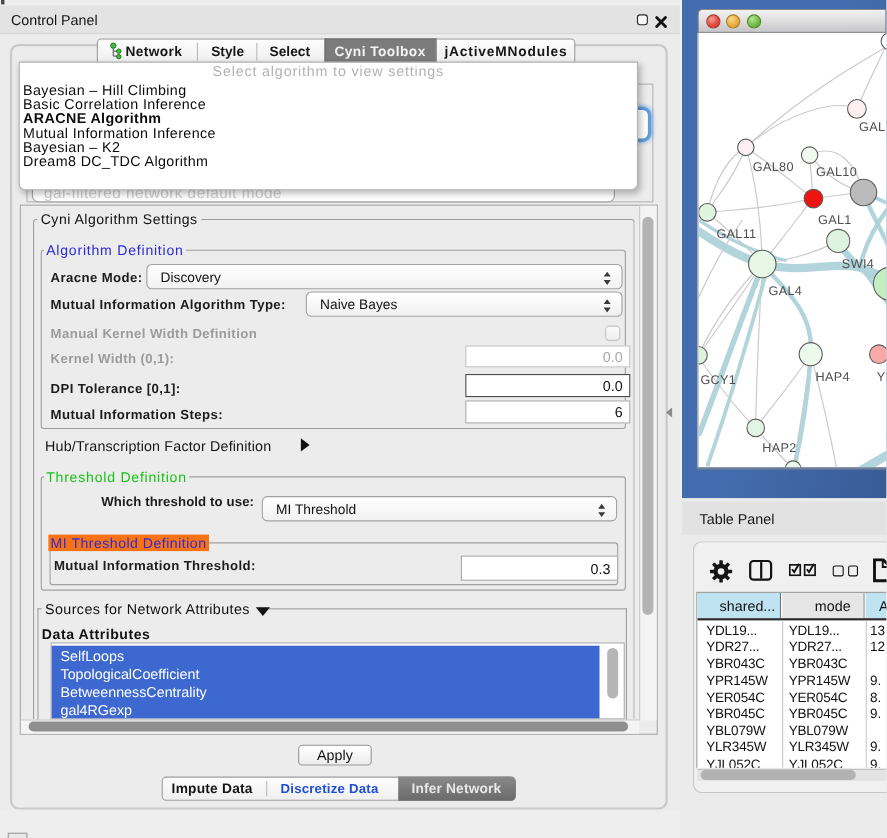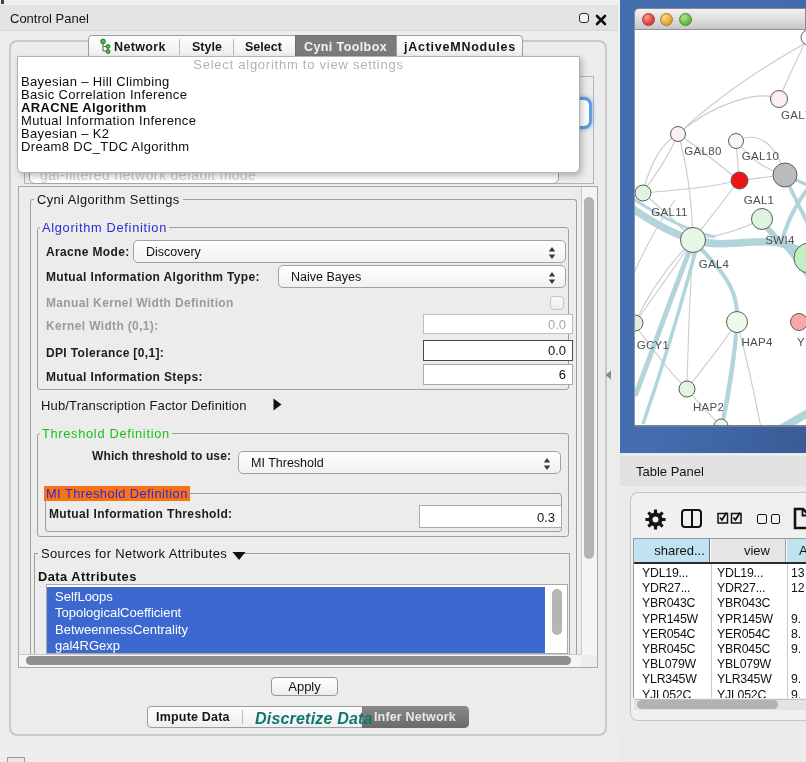--- a/index.html
+++ b/index.html
@@ -119,21 +119,21 @@
 <div class="abs" style="left:46px;top:584px;width:522px;height:70px;background:#fff;border:1px solid #aaa;"></div>
 <div class="abs" style="left:47px;top:587px;width:498px;height:66px;background:#3c68cf;color:#fff;font-size:13px;line-height:16.4px;padding:2px 0 0 8px;overflow:hidden;">SelfLoops<br>TopologicalCoefficient<br>BetweennessCentrality<br>gal4RGexp</div>
 <div class="abs" style="left:552px;top:589px;width:10px;height:46px;background:#b5b5b5;border-radius:5px;"></div>
 
 <div class="abs" style="left:271px;top:677px;width:67px;height:19px;background:linear-gradient(#ffffff,#ececec);border:1px solid #989898;border-radius:4px;text-align:center;font-size:13px;color:#111;padding-top:1px;">Apply</div>
 
 <div class="abs" style="left:147px;top:706px;width:322px;height:22px;background:linear-gradient(#fdfdfd,#efefef);border:1px solid #9e9e9e;border-radius:4px;"></div>
 <div class="abs" style="left:242px;top:710px;width:1px;height:14px;background:#bbb;"></div>
 <div class="abs" style="left:362px;top:706px;width:107px;height:22px;background:linear-gradient(#8a8a8a,#6a6a6a);border-radius:0 5px 5px 0;"></div>
 <div class="abs bold" style="left:156px;top:710px;font-size:12.5px;letter-spacing:0.2px;color:#161616;">Impute Data</div>
-<div class="abs bold" style="left:255px;top:710px;font-size:16px;letter-spacing:0.2px;color:#0f766e;font-style:italic;">Discretize Data</div>
+<div class="abs bold" style="left:255px;top:710px;font-size:12px;letter-spacing:0.2px;color:#1d4ed8;">Discretize Data</div>
 <div class="abs bold" style="left:374px;top:710px;font-size:12.5px;letter-spacing:0.15px;color:#e8e8e8;">Infer Network</div>
 
 <svg class="abs" style="left:604px;top:370px;" width="8" height="10" viewBox="0 0 8 10">
     <path d="M7 0.5 L1.5 5 L7 9.5 Z" fill="#8a8a8a"></path>
   </svg>
 
 <div class="abs" style="left:7px;top:757px;width:18px;height:10px;background:#e8e8e8;border:1.5px solid #9a9a9a;"></div>
 
 <div class="abs" style="left:17px;top:56px;width:563px;height:117px;background:#fff;border:1px solid #b3b3b3;border-radius:0 0 6px 6px;box-shadow:2px 3px 6px rgba(0,0,0,0.25);z-index:50;"></div>
 <div class="abs" style="left:17px;top:57px;width:563px;text-align:center;font-size:13px;letter-spacing:0.75px;color:#b2b2b2;z-index:51;">Select algorithm to view settings</div>
@@ -260,21 +260,21 @@
 </svg>
 <div class="abs" style="left:757px;top:514px;width:9.5px;height:9.5px;border:1.5px solid #111;border-radius:2px;"></div>
 <div class="abs" style="left:770.5px;top:514px;width:9.5px;height:9.5px;border:1.5px solid #111;border-radius:2px;"></div>
 <svg class="abs" style="left:793px;top:507px;" width="14" height="23" viewBox="0 0 14 23">
     <path d="M2 2 L10 2 L16 8 L16 21 L2 21 Z" fill="none" stroke="#111" stroke-width="2.6"></path>
     <path d="M9.5 2.5 L9.5 8.5 L15.5 8.5" fill="none" stroke="#111" stroke-width="1.8"></path>
   </svg>
 
 <div class="abs" style="left:633px;top:538px;width:173px;height:160px;background:#fff;border-left:1px solid #9a9a9a;border-top:1px solid #9a9a9a;overflow:hidden;">
   <div class="abs" style="left:0;top:0;width:76px;height:23px;background:#bfe3f1;border-right:1px solid #737373;text-align:center;font-size:13px;color:#111;padding-top:4px;padding-left:16px;">shared...</div>
-  <div class="abs" style="left:77px;top:0;width:75px;height:23px;background:#e6e6e6;border-right:1px solid #9a9a9a;text-align:center;font-size:13px;color:#111;padding-top:4px;padding-left:18px;">view</div>
+  <div class="abs" style="left:77px;top:0;width:75px;height:23px;background:#e6e6e6;border-right:1px solid #9a9a9a;text-align:center;font-size:13px;color:#111;padding-top:4px;padding-left:18px;">mode</div>
   <div class="abs" style="left:153px;top:0;width:20px;height:23px;background:#bfe3f1;font-size:13px;color:#111;padding-top:4px;padding-left:12px;overflow:hidden;">AvgSP</div>
   <div class="abs" style="left:0;top:23px;width:173px;height:2px;background:#2b2b2b;"></div>
   <div class="abs" style="left:76.5px;top:25px;width:1px;height:135px;background:#c9c9c9;"></div>
   <div class="abs" style="left:152.5px;top:25px;width:1px;height:135px;background:#c9c9c9;"></div>
   <div class="abs" style="left:8px;top:27px;font-size:12.3px;letter-spacing:-0.2px;line-height:15.2px;color:#111;">YDL19...<br>YDR27...<br>YBR043C<br>YPR145W<br>YER054C<br>YBR045C<br>YBL079W<br>YLR345W<br>YJL052C</div>
   <div class="abs" style="left:83px;top:27px;font-size:12.3px;letter-spacing:-0.2px;line-height:15.2px;color:#111;">YDL19...<br>YDR27...<br>YBR043C<br>YPR145W<br>YER054C<br>YBR045C<br>YBL079W<br>YLR345W<br>YJL052C</div>
   <div class="abs" style="left:157px;top:27px;font-size:12.3px;letter-spacing:-0.2px;line-height:15.2px;color:#111;">13<br>12<br>&nbsp;<br>9.<br>8.<br>9.<br>&nbsp;<br>9.<br>9.</div>
 </div>
 
 <div class="abs" style="left:634px;top:699px;width:172px;height:11px;background:#e3e3e3;border-top:1px solid #c2c2c2;"></div>

